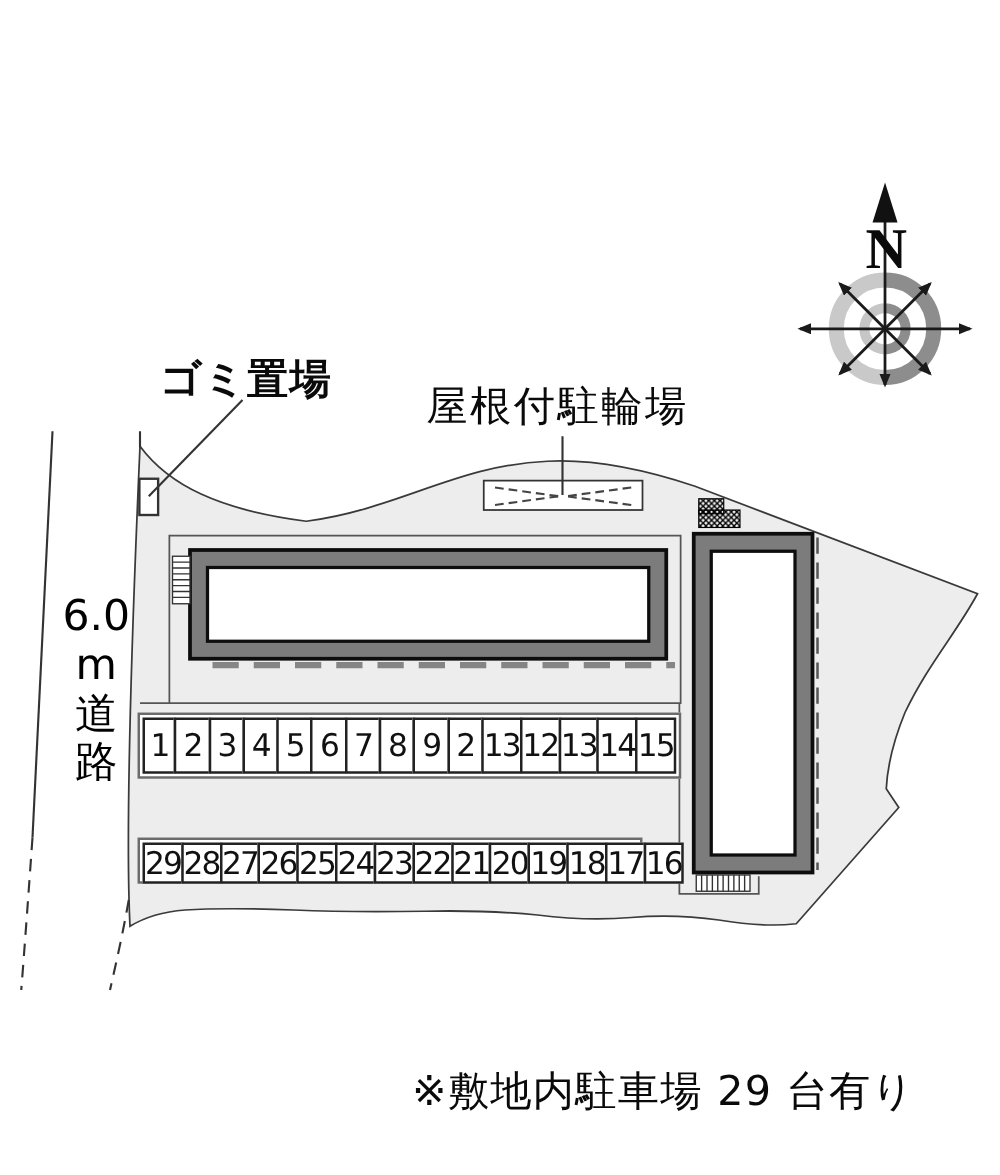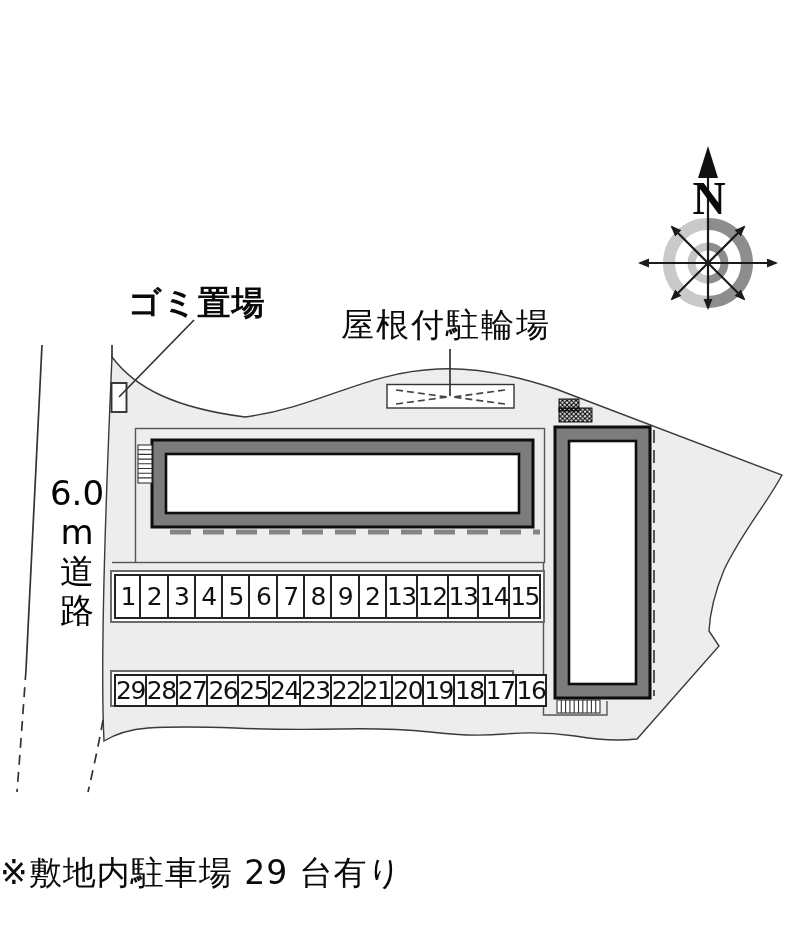--- a/index.html
+++ b/index.html
@@ -10,21 +10,21 @@
   .plan-svg{position:absolute;left:0;top:0;}
   .lbl{position:absolute;white-space:nowrap;color:#0a0a0a;}
   .lbl-garbage{left:128px;top:281px;font-size:33px;letter-spacing:1px;font-weight:bold;}
   .lbl-bicycle{left:341px;top:303px;font-size:33px;letter-spacing:2px;font-family:Liberation Serif, serif;}
   .road-label{
     position:absolute;left:40px;top:474px;width:74px;
     display:flex;flex-direction:column;align-items:center;
     font-size:34px;line-height:39px;font-weight:500;
   }
   .note{
-    position:absolute;left:0;top:851px;width:732px;text-align:left;
+    position:absolute;left:0;top:851px;width:732px;text-align:right;
     font-size:33px;letter-spacing:1px;color:#0a0a0a;
   }
   .prow{
     position:absolute;display:grid;background:#ffffff;
     border:2px solid #6b6b6b;padding:2px;box-sizing:border-box;
   }
   .prow-1{left:110px;top:570px;width:435px;height:53px;grid-template-columns:repeat(15,1fr);}
   .prow-2{left:110px;top:670px;width:404px;height:37px;grid-template-columns:repeat(14,1fr);}
   .pcell{
     border:2px solid #222;background:#fff;margin-left:-2px;

